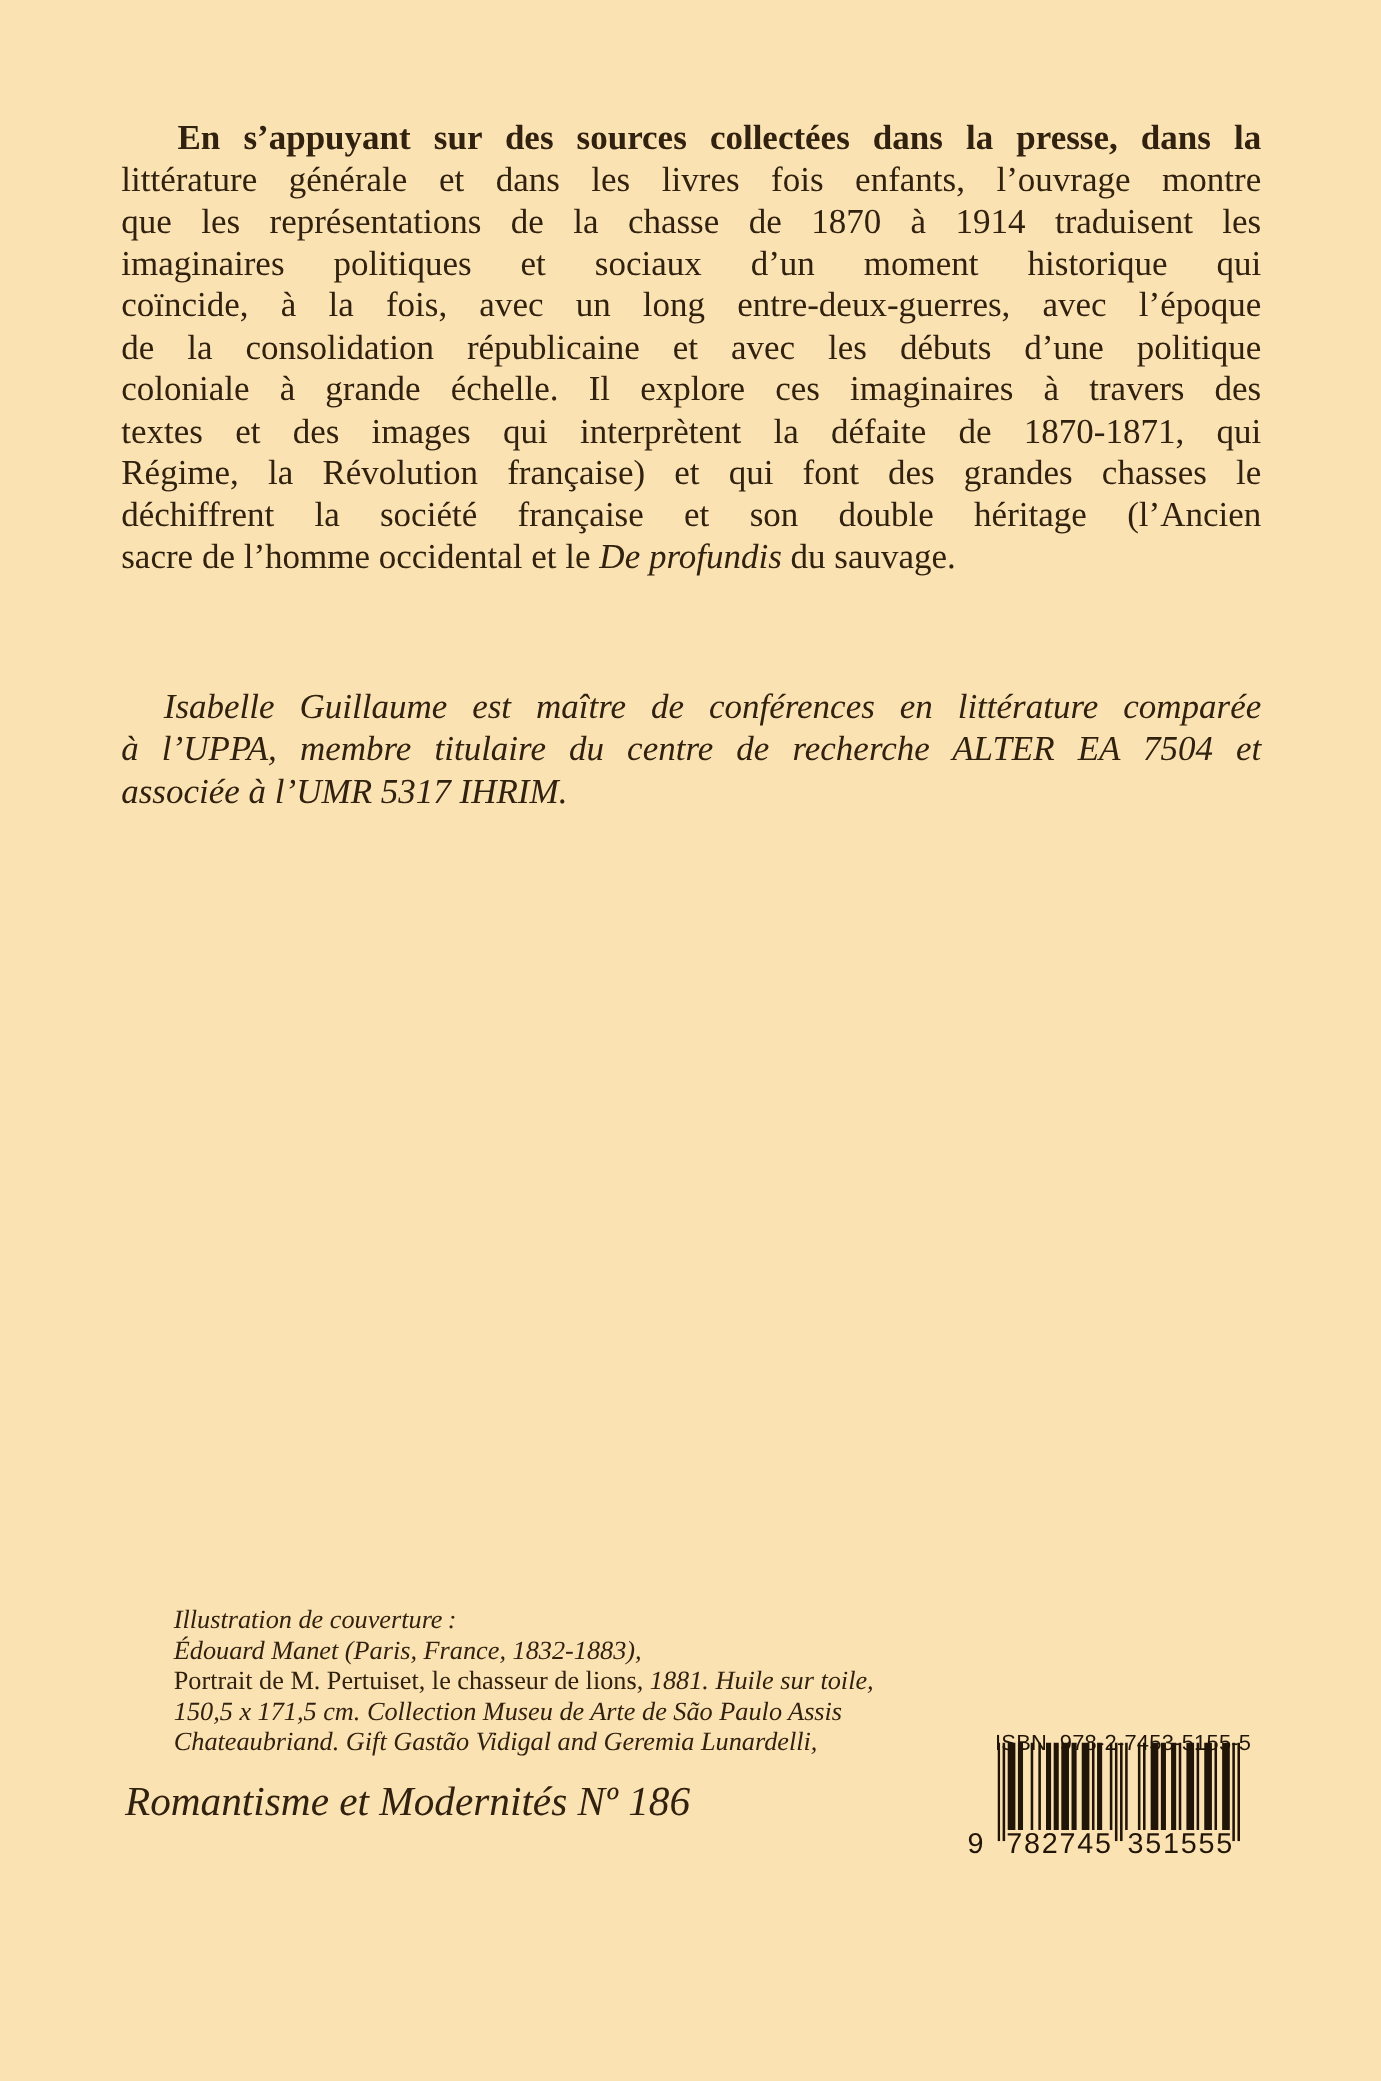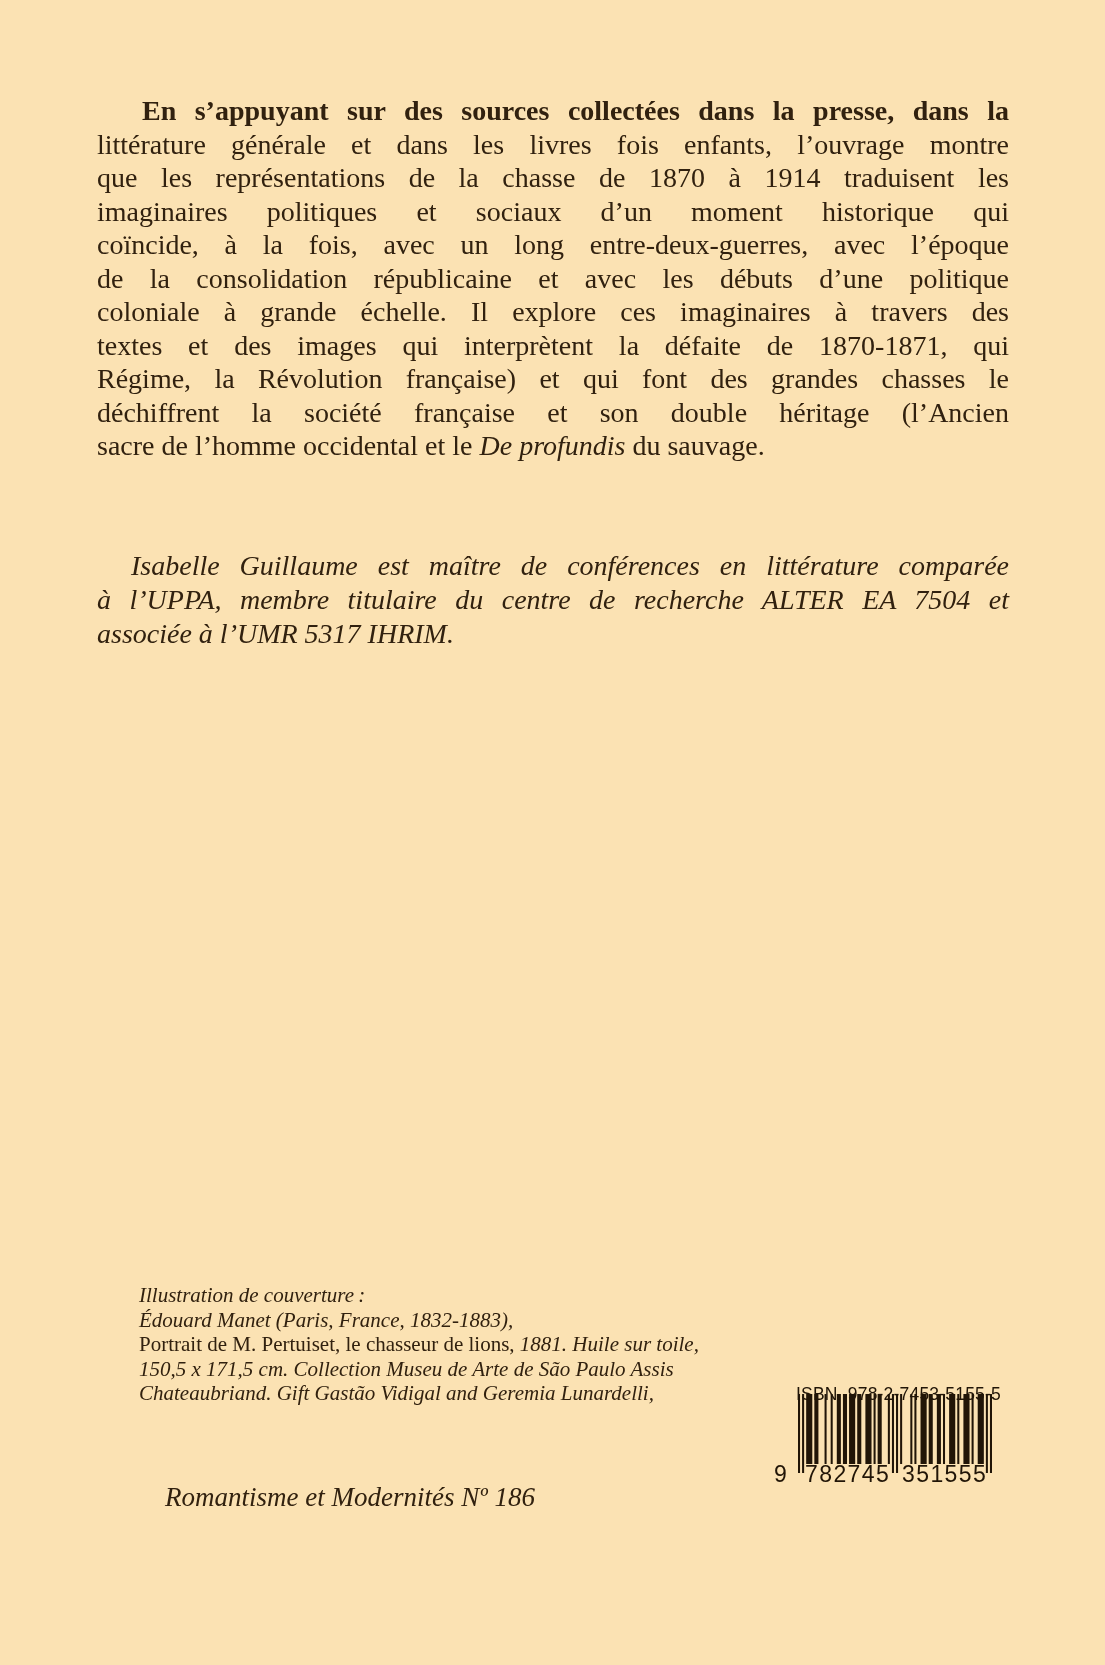--- a/index.html
+++ b/index.html
@@ -25,22 +25,22 @@
   }
   .bio{
     left:97px;top:549px;width:912px;
     font-size:28px;line-height:33.8px;
   }
   .credits{
     left:100px;top:1283px;width:640px;
     font-size:21px;line-height:24.6px;margin-left:39px;
   }
   .series{
-    left:100px;top:1481px;width:500px;
-    font-size:27px;line-height:32px;text-align:center;
+    left:100px;top:1426px;width:500px;
+    font-size:33px;line-height:32px;
   }
   .tline{white-space:normal;}
   .tline.just{text-align:justify;text-align-last:justify;}
   .blurb .ind{text-indent:45px;font-weight:bold;}
   .bio .ind{text-indent:34px;}
   .it{font-style:italic;}
   .rm{font-style:normal;}
   
   .barcode{
     left:772px;top:1375px;width:240px;height:120px;

